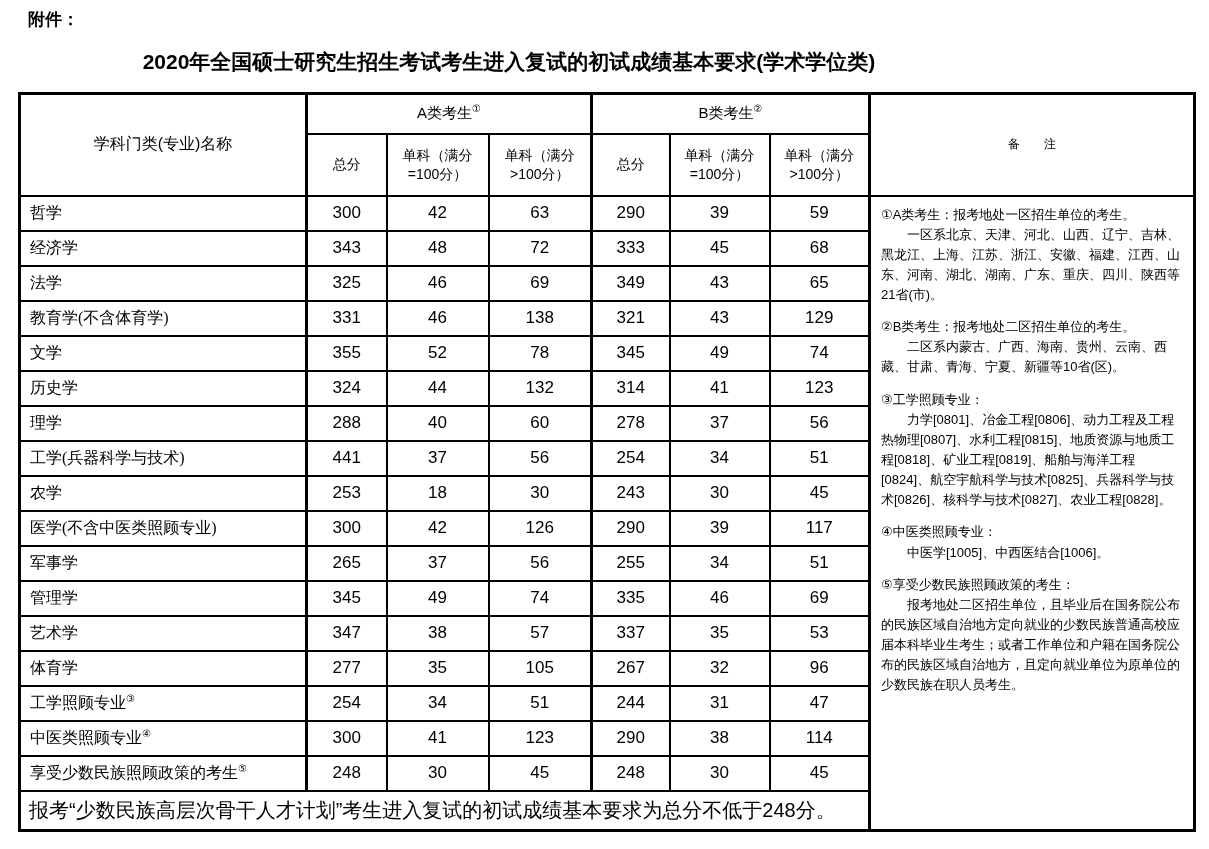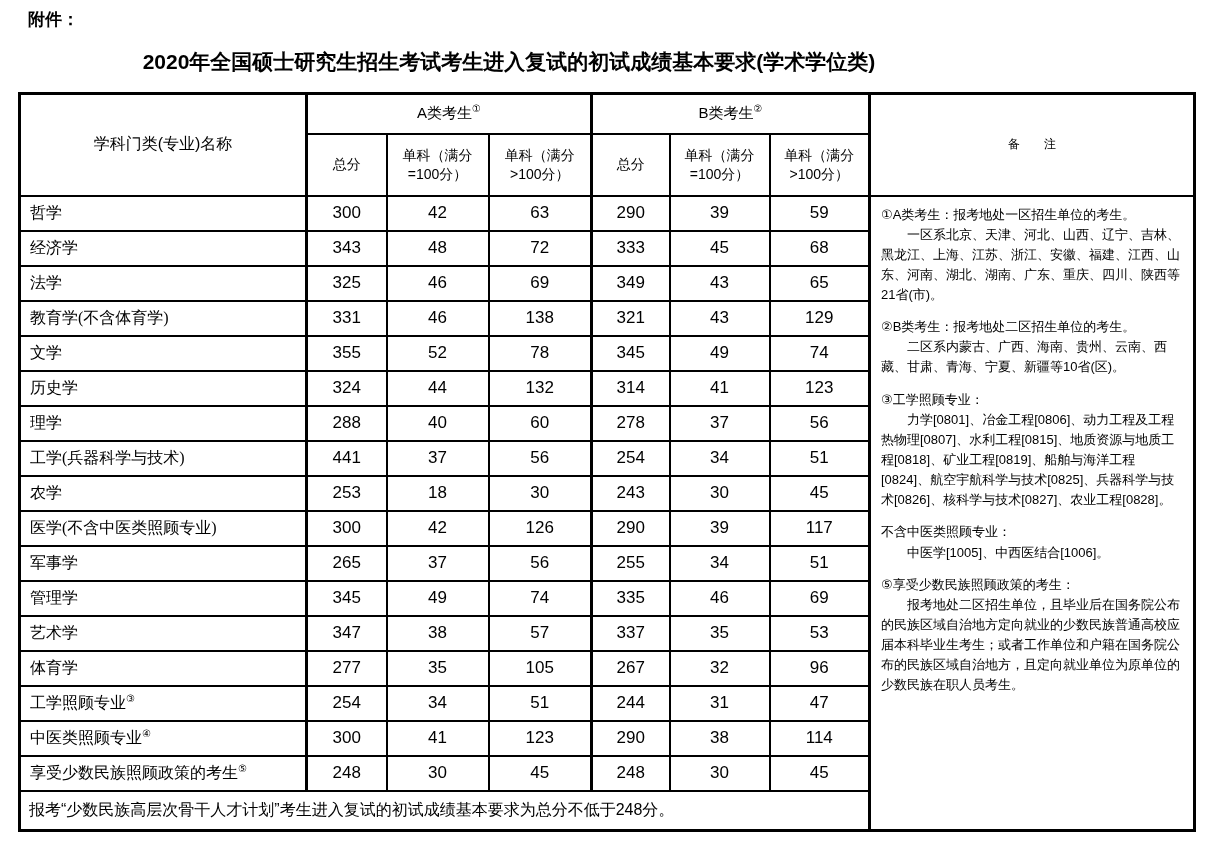--- a/index.html
+++ b/index.html
@@ -45,21 +45,21 @@
   td.remarks-cell {
     vertical-align: top; text-align: left;
     padding: 8px 10px 6px 10px;
     font-size: 13px; line-height: 1.55;
   }
   td.remarks-cell p { margin: 0; }
   td.remarks-cell p.gap { margin-top: 12px; }
   td.remarks-cell p.indent { text-indent: 2em; }
   tr.footer-row { height: 40px; }
   td.footer-cell {
-    text-align: left; padding-left: 8px; font-size: 16px;
+    text-align: left; padding-left: 8px; font-size: 20px;
   }
 </style>
 </head>
 <body>
 
 <div class="attachment">附件：</div>
 <div class="doc-title">2020年全国硕士研究生招生考试考生进入复试的初试成绩基本要求(学术学位类)</div>
 
 <table class="score-table">
   <colgroup>
@@ -95,21 +95,21 @@
         <td class="score-cell thick-l">290</td>
         <td class="score-cell">39</td>
         <td class="score-cell">59</td>
         <td class="remarks-cell thick-l" rowspan="18">
           <p class="">①A类考生：报考地处一区招生单位的考生。</p>
           <p class="indent ">一区系北京、天津、河北、山西、辽宁、吉林、黑龙江、上海、江苏、浙江、安徽、福建、江西、山东、河南、湖北、湖南、广东、重庆、四川、陕西等21省(市)。</p>
           <p class="gap">②B类考生：报考地处二区招生单位的考生。</p>
           <p class="indent ">二区系内蒙古、广西、海南、贵州、云南、西藏、甘肃、青海、宁夏、新疆等10省(区)。</p>
           <p class="gap">③工学照顾专业：</p>
           <p class="indent ">力学[0801]、冶金工程[0806]、动力工程及工程热物理[0807]、水利工程[0815]、地质资源与地质工程[0818]、矿业工程[0819]、船舶与海洋工程[0824]、航空宇航科学与技术[0825]、兵器科学与技术[0826]、核科学与技术[0827]、农业工程[0828]。</p>
-          <p class="gap">不含中医类照顾专业：</p>
+          <p class="gap">④中医类照顾专业：</p>
           <p class="indent ">中医学[1005]、中西医结合[1006]。</p>
           <p class="gap">⑤享受少数民族照顾政策的考生：</p>
           <p class="indent ">报考地处二区招生单位，且毕业后在国务院公布的民族区域自治地方定向就业的少数民族普通高校应届本科毕业生考生；或者工作单位和户籍在国务院公布的民族区域自治地方，且定向就业单位为原单位的少数民族在职人员考生。</p>
         </td>
       </tr>
       <tr class="data-row">
         <td class="name-cell">经济学</td>
         <td class="score-cell thick-l">343</td>
         <td class="score-cell">48</td>
         <td class="score-cell">72</td>

